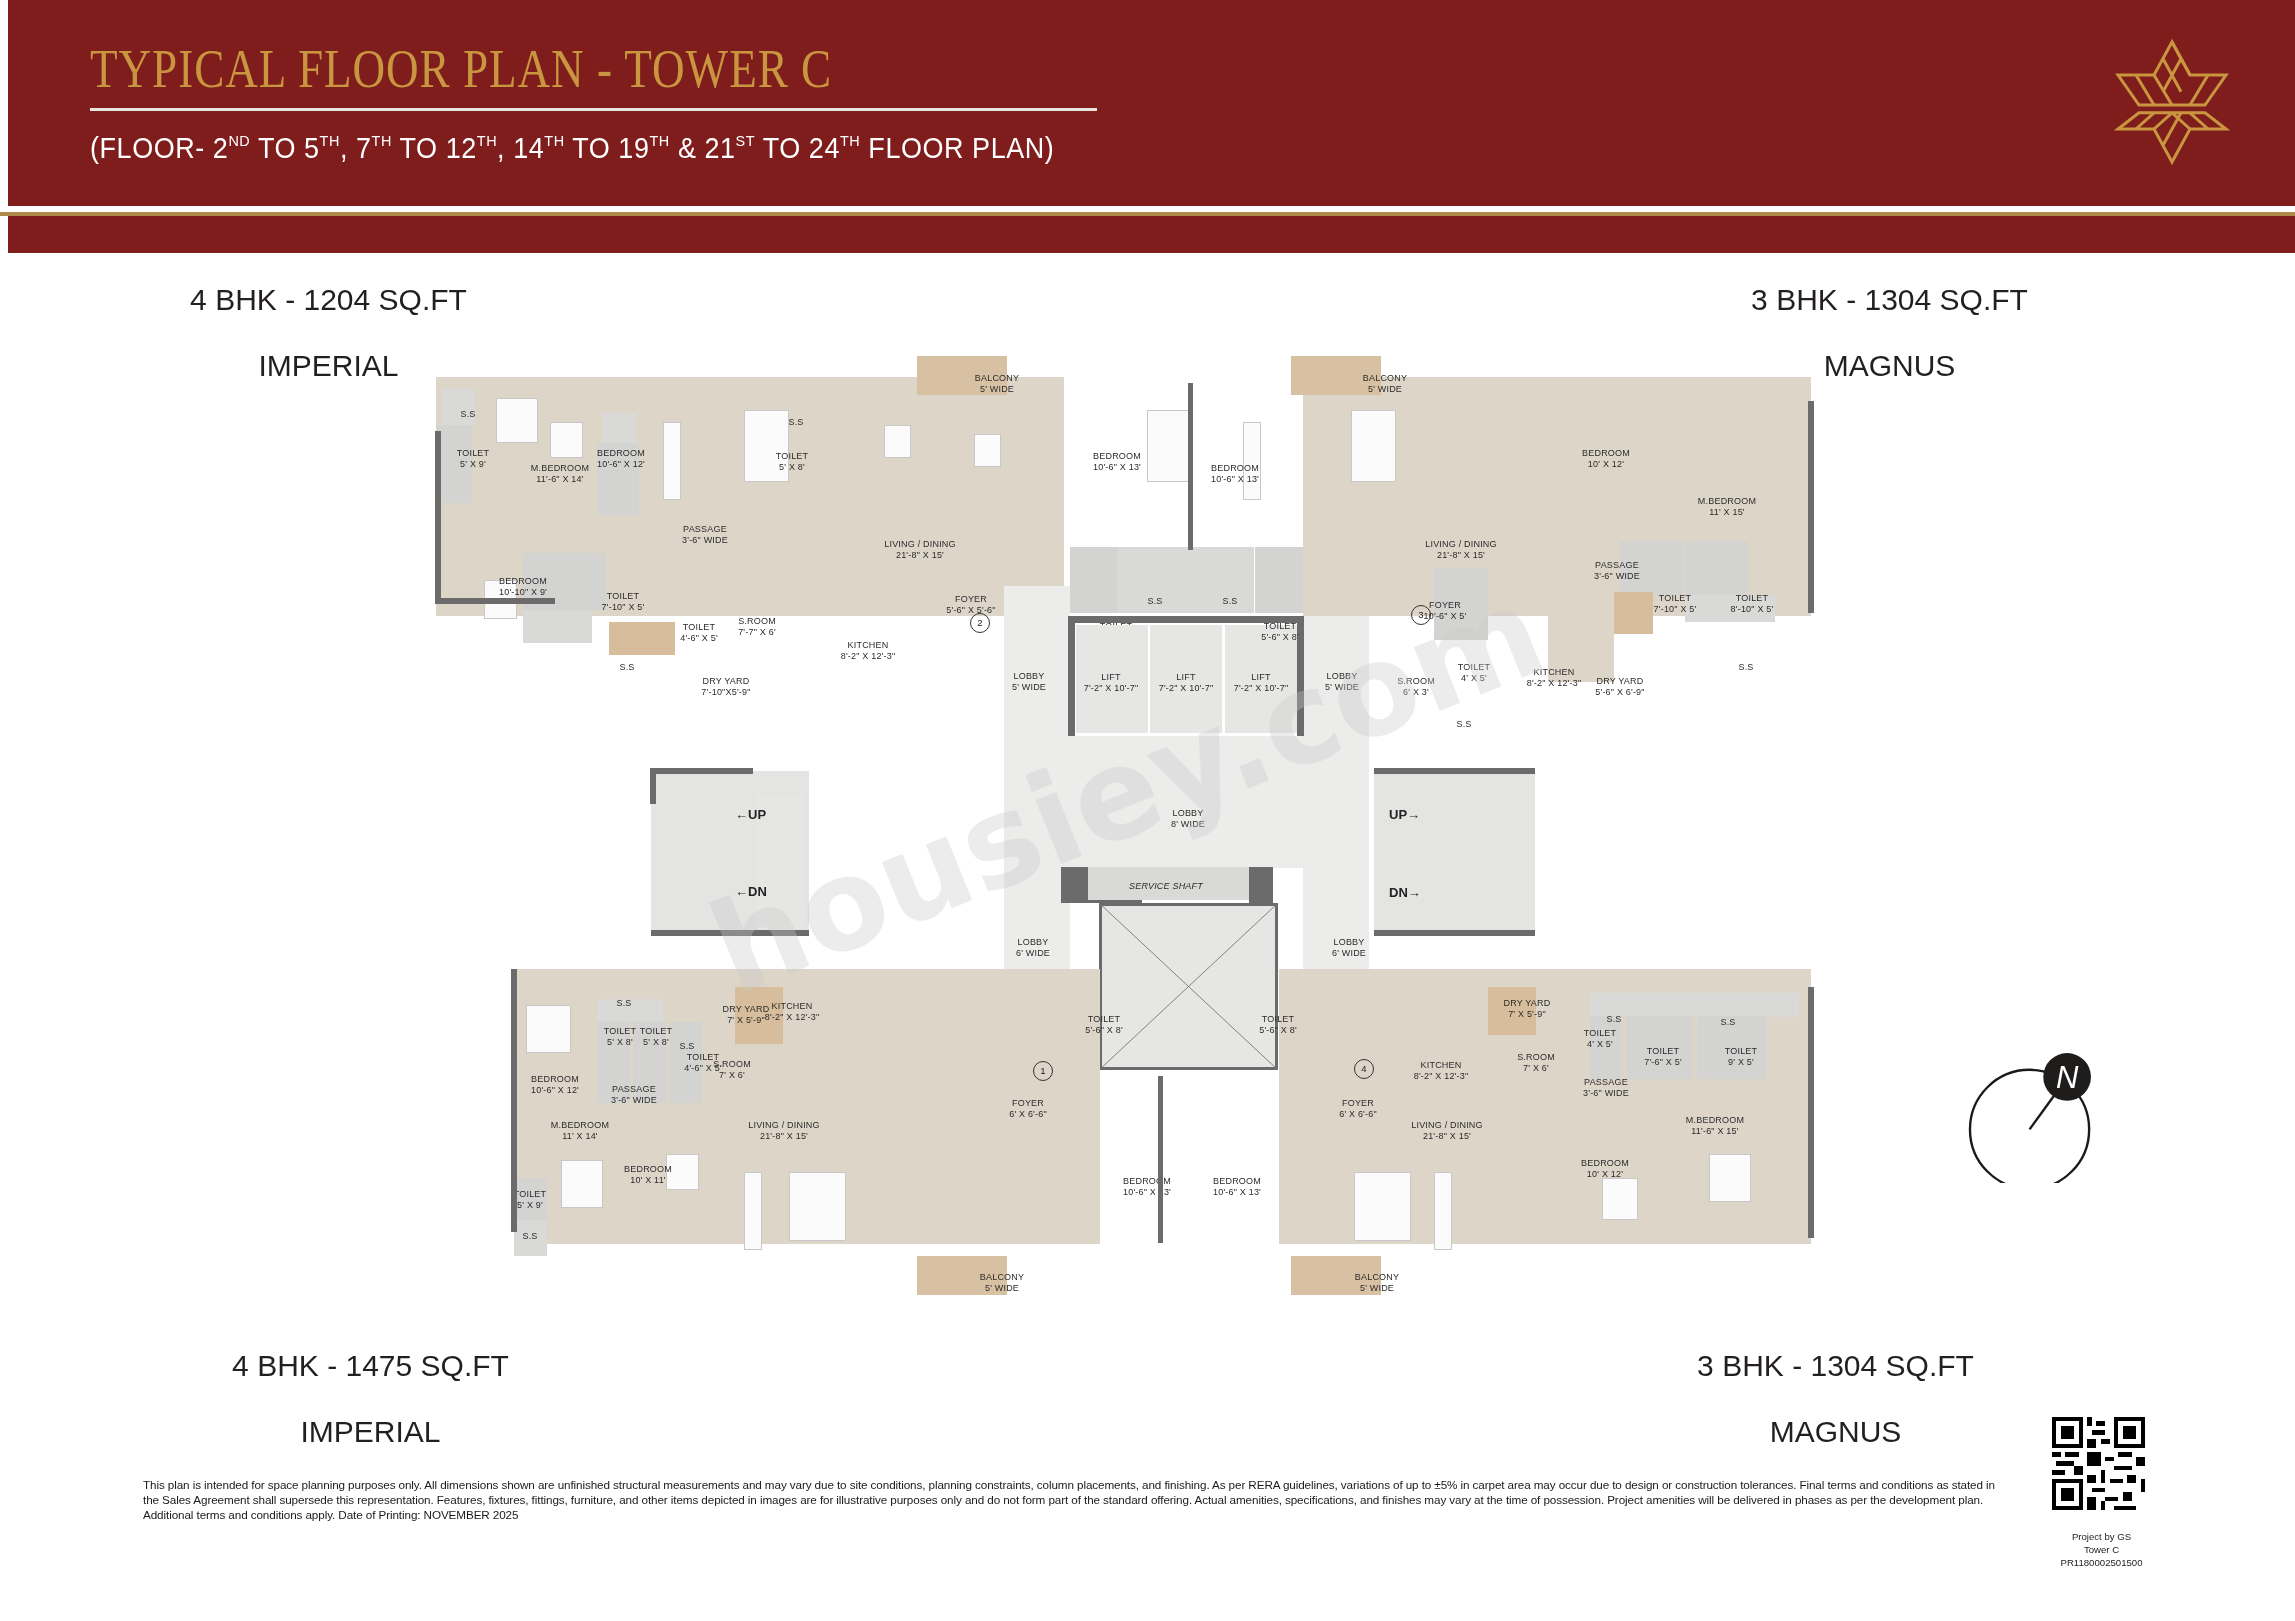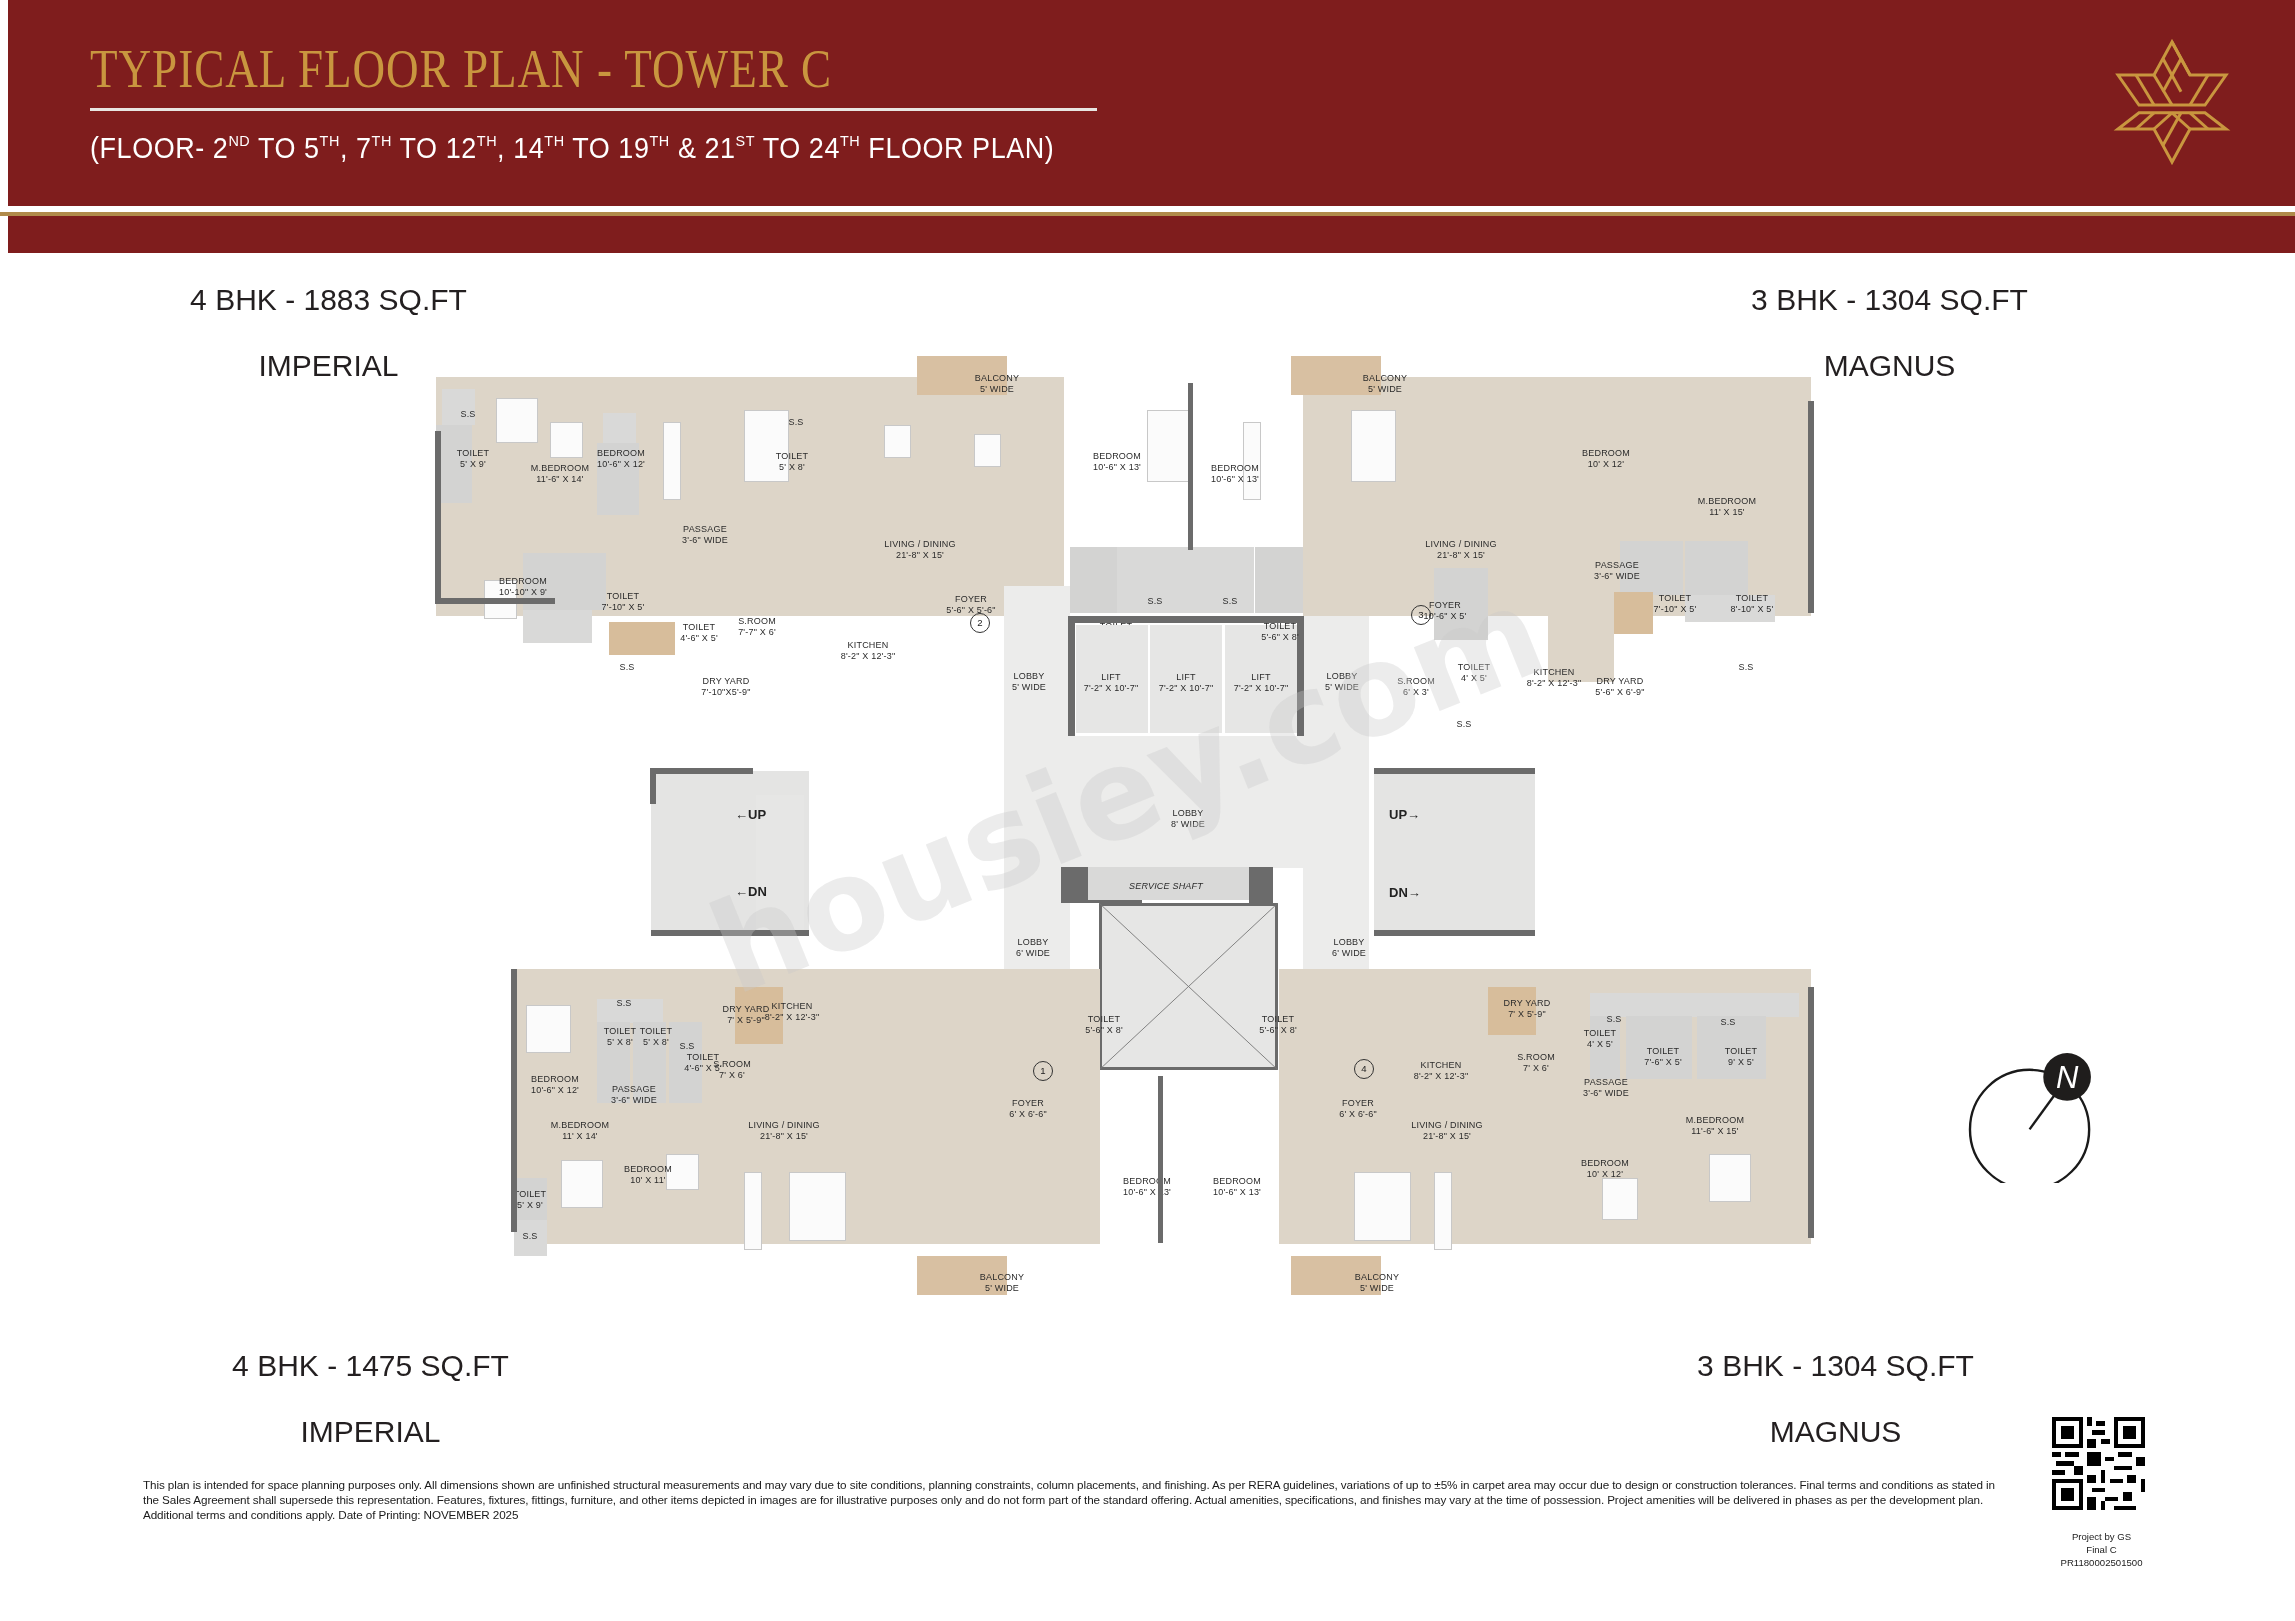--- a/index.html
+++ b/index.html
@@ -62,21 +62,21 @@
       <line x1="160" y1="155" x2="130" y2="128"></line>
       <line x1="130" y1="155" x2="100" y2="128"></line>
       <line x1="85" y1="182" x2="115" y2="128"></line>
     </g>
   </svg>
 </div>
 <div class="header-bar"></div>
 <div class="header-gold"></div>
 
 <div class="unit-label" style="left:149px;top:281px;width:359px;">
-  <span class="l1">4 BHK - 1883 SQ.FT</span>
+  <span class="l1">4 BHK - 1204 SQ.FT</span>
   <span class="l2">IMPERIAL</span>
 </div>
 <div class="unit-label" style="left:1734px;top:281px;width:311px;">
   <span class="l1">3 BHK - 1304 SQ.FT</span>
   <span class="l2">MAGNUS</span>
 </div>
 <div class="unit-label" style="left:191px;top:1347px;width:359px;">
   <span class="l1">4 BHK - 1475 SQ.FT</span>
   <span class="l2">IMPERIAL</span>
 </div>
@@ -548,16 +548,16 @@
     <rect x="9" y="16" width="3" height="1"></rect>
       <rect x="8" y="18" width="2" height="3"></rect>
       <rect x="12" y="18" width="3" height="1"></rect>
       <rect x="16" y="17" width="2" height="2"></rect>
       <rect x="14" y="20" width="5" height="1"></rect>
       <rect x="11" y="19" width="1" height="2"></rect>
   </g>
 </svg>
 <div class="qr-text">
   <div>Project by GS</div>
-  <div>Final C</div>
+  <div>Tower C</div>
   <div>PR1180002501500</div>
 </div>
 
 
 </body></html>

